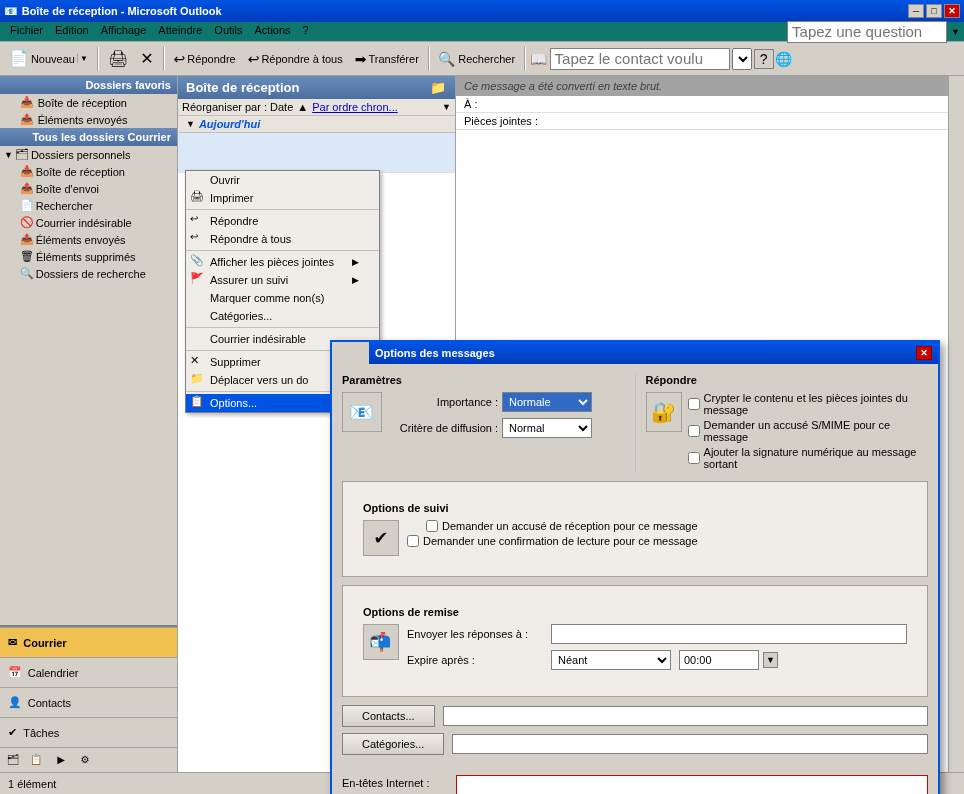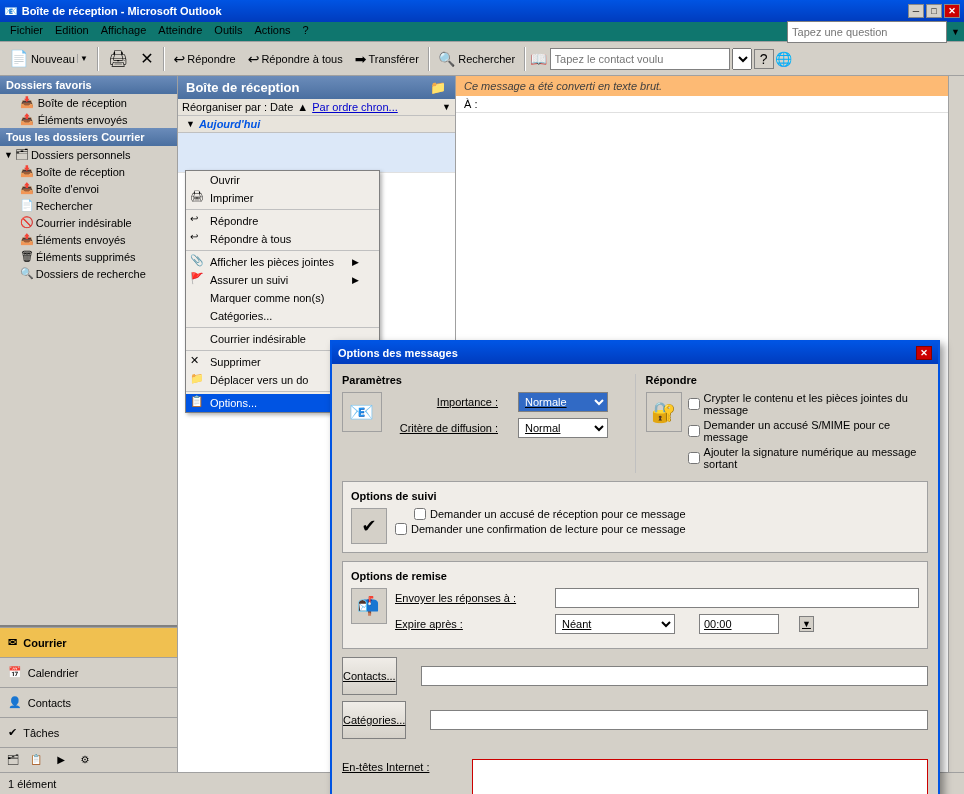--- a/index.html
+++ b/index.html
@@ -61,21 +61,21 @@
       cursor: pointer;
       font-size: 11px;
       height: 28px;
       background: transparent;
     }
     .toolbar-separator { width: 2px; height: 24px; background: #a0a0a0; margin: 0 2px; border-right: 1px solid white; }
     .search-input {
       width: 180px; height: 22px;
       border: 1px solid #808080;
       padding: 0 4px;
-      font-size: 11px;
+      font-size: 15px;
       background: white;
     }
 
     
     .main-layout {
       display: flex;
       height: calc(794px - 22px - 20px - 34px - 22px);
     }
 
     
@@ -161,21 +161,21 @@
 
     
     .preview-panel {
       flex: 1;
       background: white;
       overflow: hidden;
       display: flex;
       flex-direction: column;
     }
     .preview-notice {
-      background: #fdba74;
+      background: #a3a3a3;
       padding: 4px 8px;
       font-size: 11px;
       font-style: italic;
       color: #404040;
     }
     .preview-field {
       padding: 2px 8px;
       font-size: 11px;
       border-bottom: 1px solid #e0e0e0;
     }
@@ -223,42 +223,41 @@
       background: #d4d0c8;
       border: 2px solid #0054e3;
       box-shadow: 4px 4px 8px rgba(0,0,0,0.4);
       z-index: 201;
     }
     .modal-title-bar {
       background: linear-gradient(to bottom, #0054e3, #003bbd);
       color: white;
       height: 22px;
       display: flex; align-items: center; padding: 0 6px;
-      font-size: 11px; font-weight: bold;
+      font-size: 11px; font-weight: bold; margin-left: 37px;
     }
     .modal-title-text { flex: 1; }
     .modal-close-btn {
       width: 16px; height: 14px;
       background: #c00;
       color: white;
       border: 1px solid #800;
       font-size: 9px;
       display: flex; align-items: center; justify-content: center;
       cursor: pointer;
     }
     .modal-body { padding: 10px; }
     .modal-section-title {
       font-size: 11px;
       font-weight: bold;
       margin-bottom: 6px;
     }
     .modal-row {
-      display: flex; align-items: center; gap: 20px;
+      display: flex; align-items: center; gap: 4px;
       margin-bottom: 6px;
-      text-decoration: underline;
     }
     .modal-label { font-size: 11px; min-width: 110px; text-align: right; }
     .modal-select {
       border: 1px solid #808080;
       background: white;
       font-size: 11px;
       padding: 1px 2px;
       height: 20px;
     }
     .modal-select.highlighted { background: #316ac5; color: white; border-color: #808080; }
@@ -271,37 +270,37 @@
     }
     .modal-checkbox-row {
       display: flex; align-items: center; gap: 4px;
       margin-bottom: 3px;
       font-size: 11px;
       justify-content: flex-end;
     }
     .modal-checkbox { width: 12px; height: 12px; }
     .modal-section {
       border: 1px solid #a0a0a0;
-      padding: 8px;
+      padding: 20px;
       margin-bottom: 8px;
       background: #f0ede8;
     }
     .modal-section-header {
       font-size: 11px;
       font-weight: bold;
       margin-bottom: 6px;
     }
     .modal-two-cols { display: flex; gap: 10px; }
     .modal-button {
-      padding: 3px 0;
+      padding: 3px 19px;
       border: 1px solid #808080;
       background: linear-gradient(to bottom, #f0ede8, #d4d0c8);
       font-size: 11px;
       cursor: pointer;
-      height: 38px;
+      height: 22px;
     }
     .modal-textarea {
       width: 100%;
       height: 80px;
       border: 1px solid #cc0000;
       font-size: 11px;
       padding: 4px;
       background: white;
       resize: none;
     }
@@ -374,21 +373,21 @@
     <span style="font-size:14px;">📖</span>
     <input type="text" class="search-input" style="width: 180px;" placeholder="Tapez le contact voulu">
     <select style="height:22px; font-size:11px; width:20px; padding:0;"></select>
     <span style="font-size:14px; border:1px solid #808080; width:20px; height:20px; display:flex; align-items:center; justify-content:center; background:#d4d0c8; cursor:pointer;">?</span>
     <span style="font-size:14px; cursor:pointer;">🌐</span>
   </div>
 </div>
 
 <div class="main-layout" style="height: 716px;">
 
-  <div class="sidebar" style="position:relative;">
+  <div class="sidebar" style="position:relative;text-align:right;">
     <div class="sidebar-section-title">Dossiers favoris</div>
     <div class="sidebar-item">
       <span>📥</span>
       <span>Boîte de réception</span>
     </div>
     <div class="sidebar-item">
       <span>📤</span>
       <span>Éléments envoyés</span>
     </div>
     <div class="sidebar-section-title">Tous les dossiers Courrier</div>
@@ -471,20 +470,23 @@
     <div class="mail-item" style="min-height:40px;">
     </div>
   </div>
 
   <div class="preview-panel">
     <div style="display:flex; flex:1; overflow:hidden;">
       <div style="flex:1; overflow:hidden;">
         <div class="preview-notice">Ce message a été converti en texte brut.</div>
         <div class="preview-field">
           <span>À :</span>
+        </div>
+        <div class="preview-field">
+          <span>Pièces jointes :</span>
         </div>
         <div class="preview-body"></div>
       </div>
       <div class="scrollbar-v"></div>
     </div>
   </div>
 </div>
 
 <div class="context-menu">
   <div class="ctx-item">

